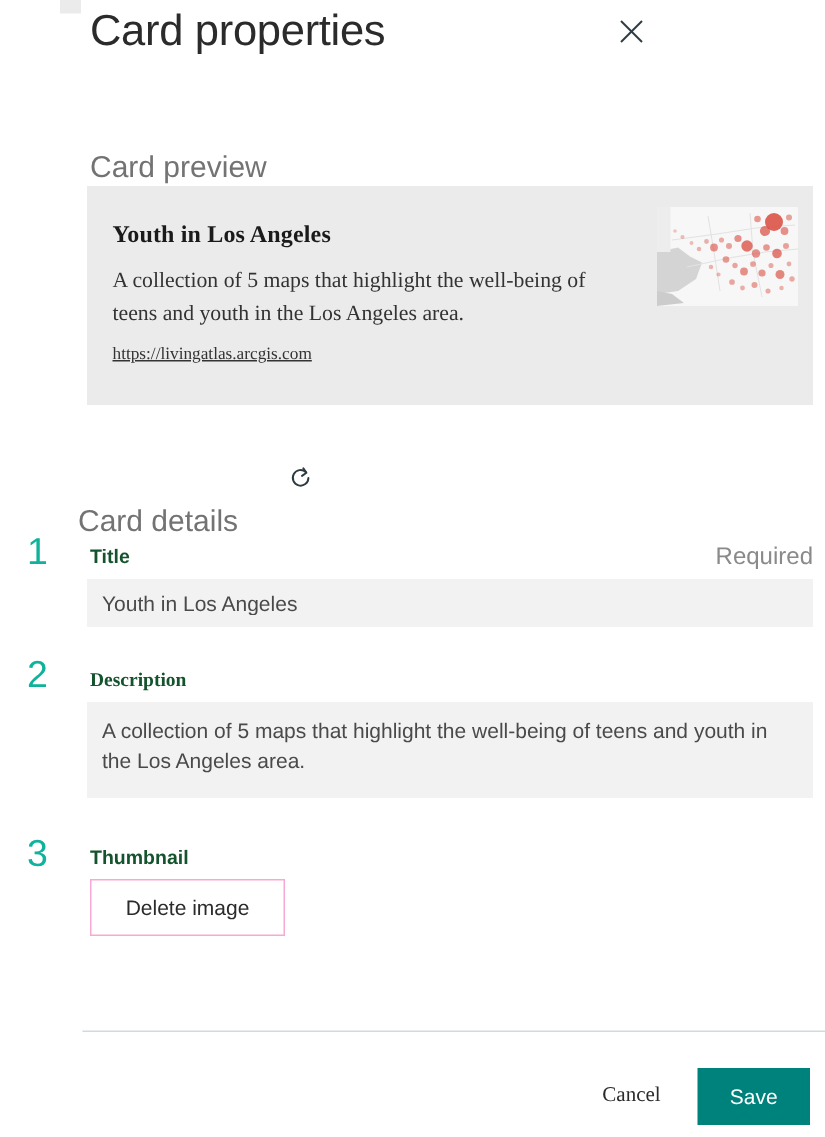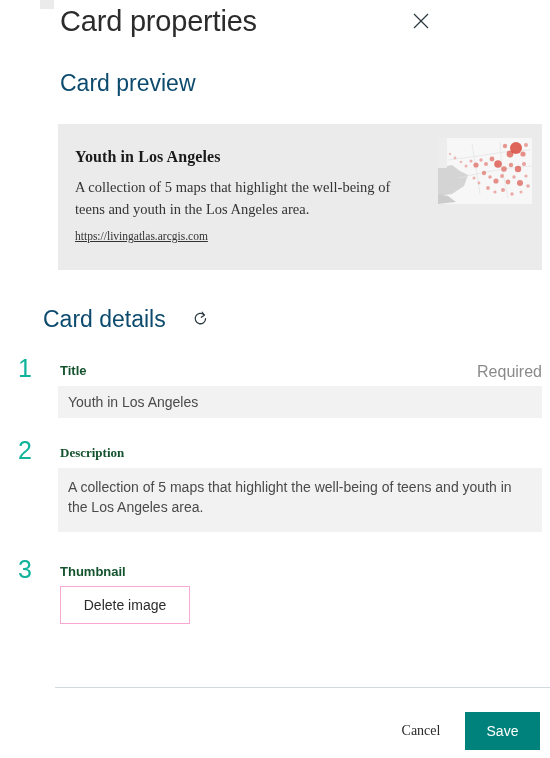--- a/index.html
+++ b/index.html
@@ -55,27 +55,28 @@
     cursor: pointer;
     display: flex;
     align-items: center;
     justify-content: center;
   }
   .close-btn svg { display: block; }
 
   
   .section-heading {
     position: absolute;
-    font-size: 23px;
+    font-size: 20px;
     font-weight: 400;
-    color: #0c4a6e;
+    color: #737373;
     line-height: 26px;
+    margin-top: 29px;
   }
   #card-preview-heading { left: 60px; top: 70px; }
-  #card-details-heading { left: 43px; top: 306px; }
+  #card-details-heading { left: 52px; top: 306px; }
 
   .reset-icon-btn {
     position: absolute;
     left: 188px;
     top: 306px;
     width: 24px;
     height: 24px;
     cursor: pointer;
     display: flex;
     align-items: center;

